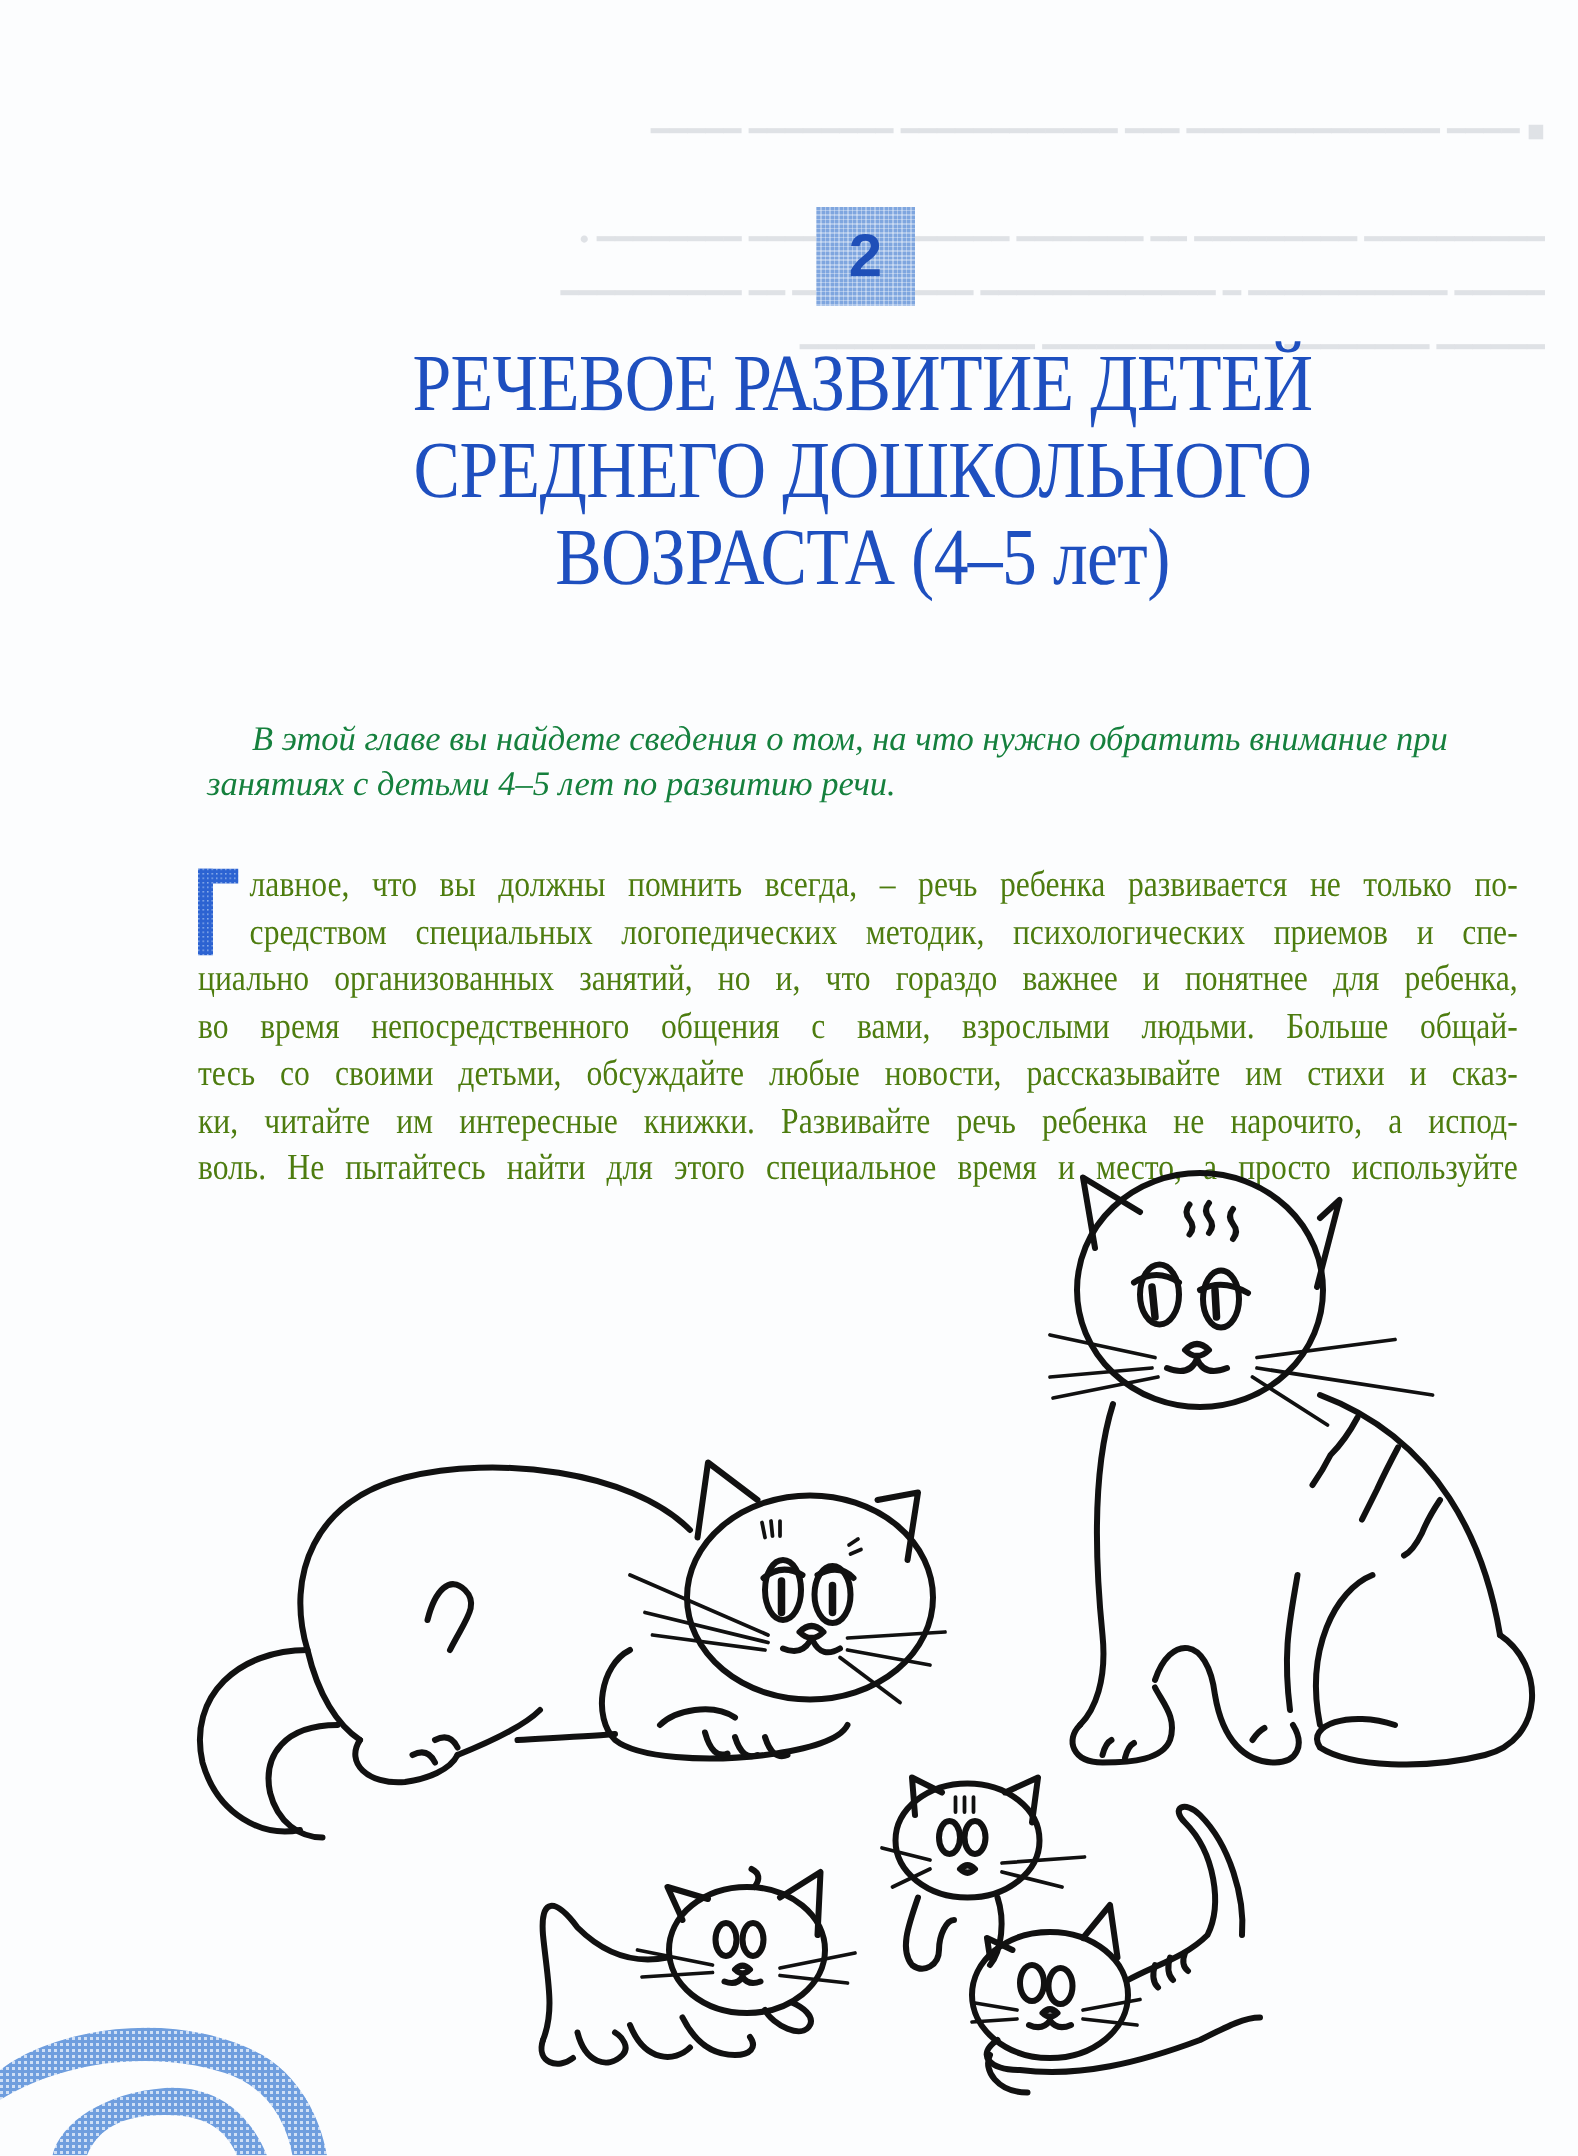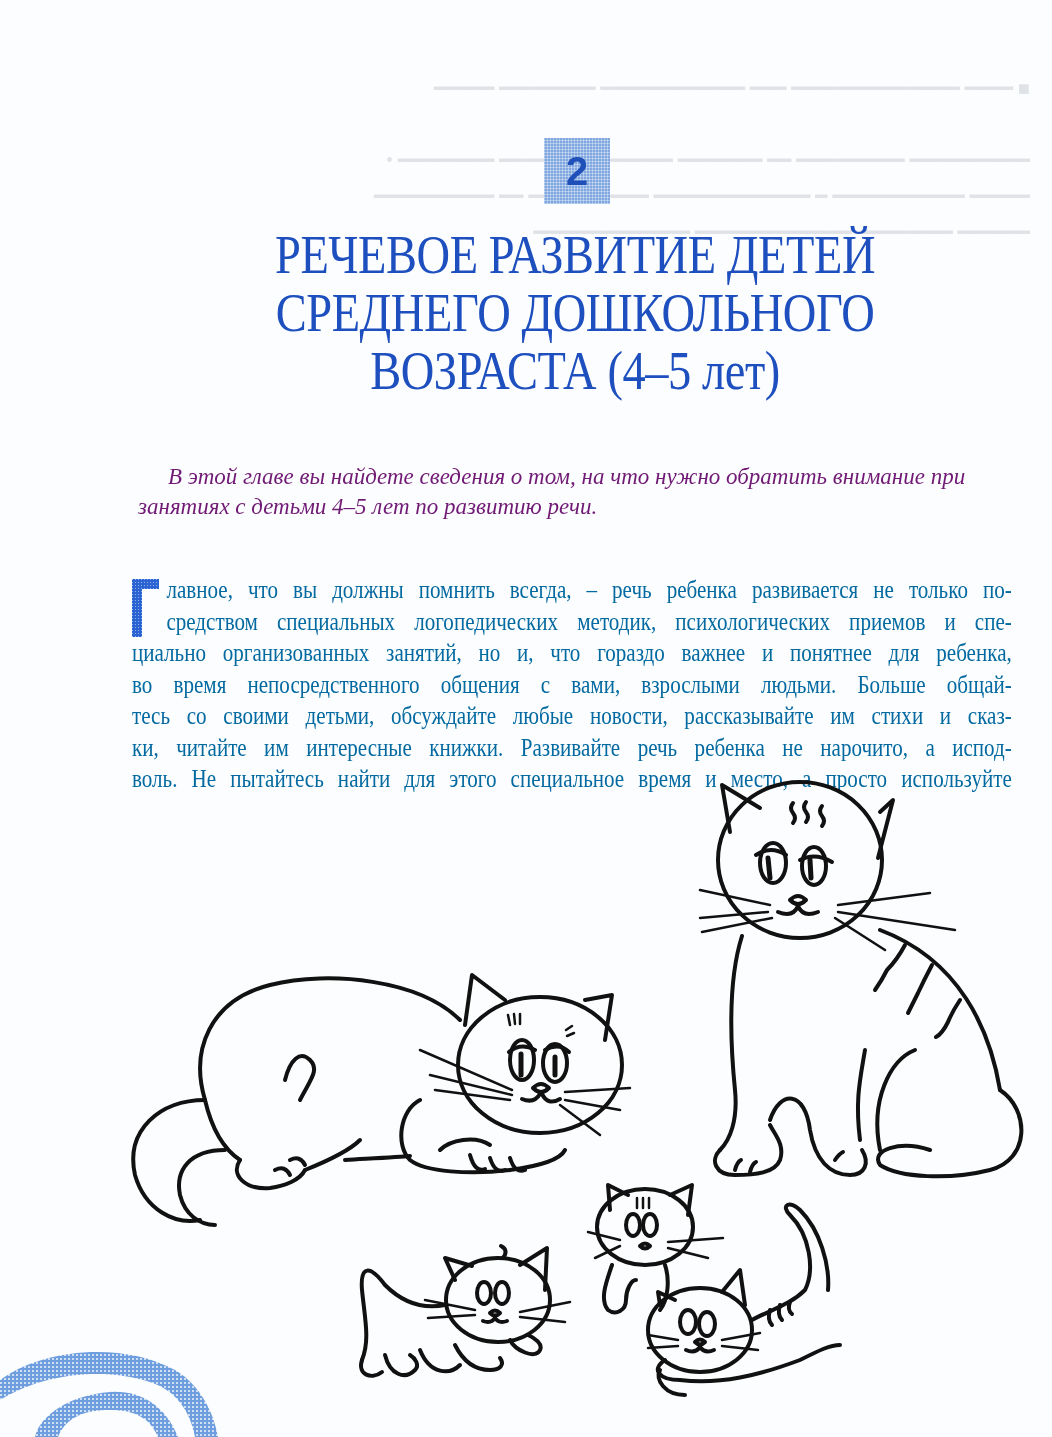--- a/index.html
+++ b/index.html
@@ -64,36 +64,36 @@
       font-size: 54px;
       line-height: 58px;
       letter-spacing: -0.5px;
       transform: scaleX(0.86);
       transform-origin: center top;
     }
     .chapter-title div { white-space: nowrap; }
     .intro {
       position: absolute;
       left: 138px;
-      top: 462px;
+      top: 478px;
       width: 880px;
       font-style: italic;
       font-size: 23px;
       line-height: 30px;
-      color: #701a75;
+      color: #15803d;
       text-indent: 30px;
     }
     .body-text {
       position: absolute;
       left: 132px;
       top: 574px;
       width: 880px;
       font-size: 24.5px;
       line-height: 31.5px;
-      color: #0369a1;
+      color: #4d7c0f;
     }
     .body-line {
       display: block;
       text-align: justify;
       text-align-last: justify;
       white-space: nowrap;
       transform: scaleX(0.86);
       transform-origin: left top;
       width: 1023px;
     }

